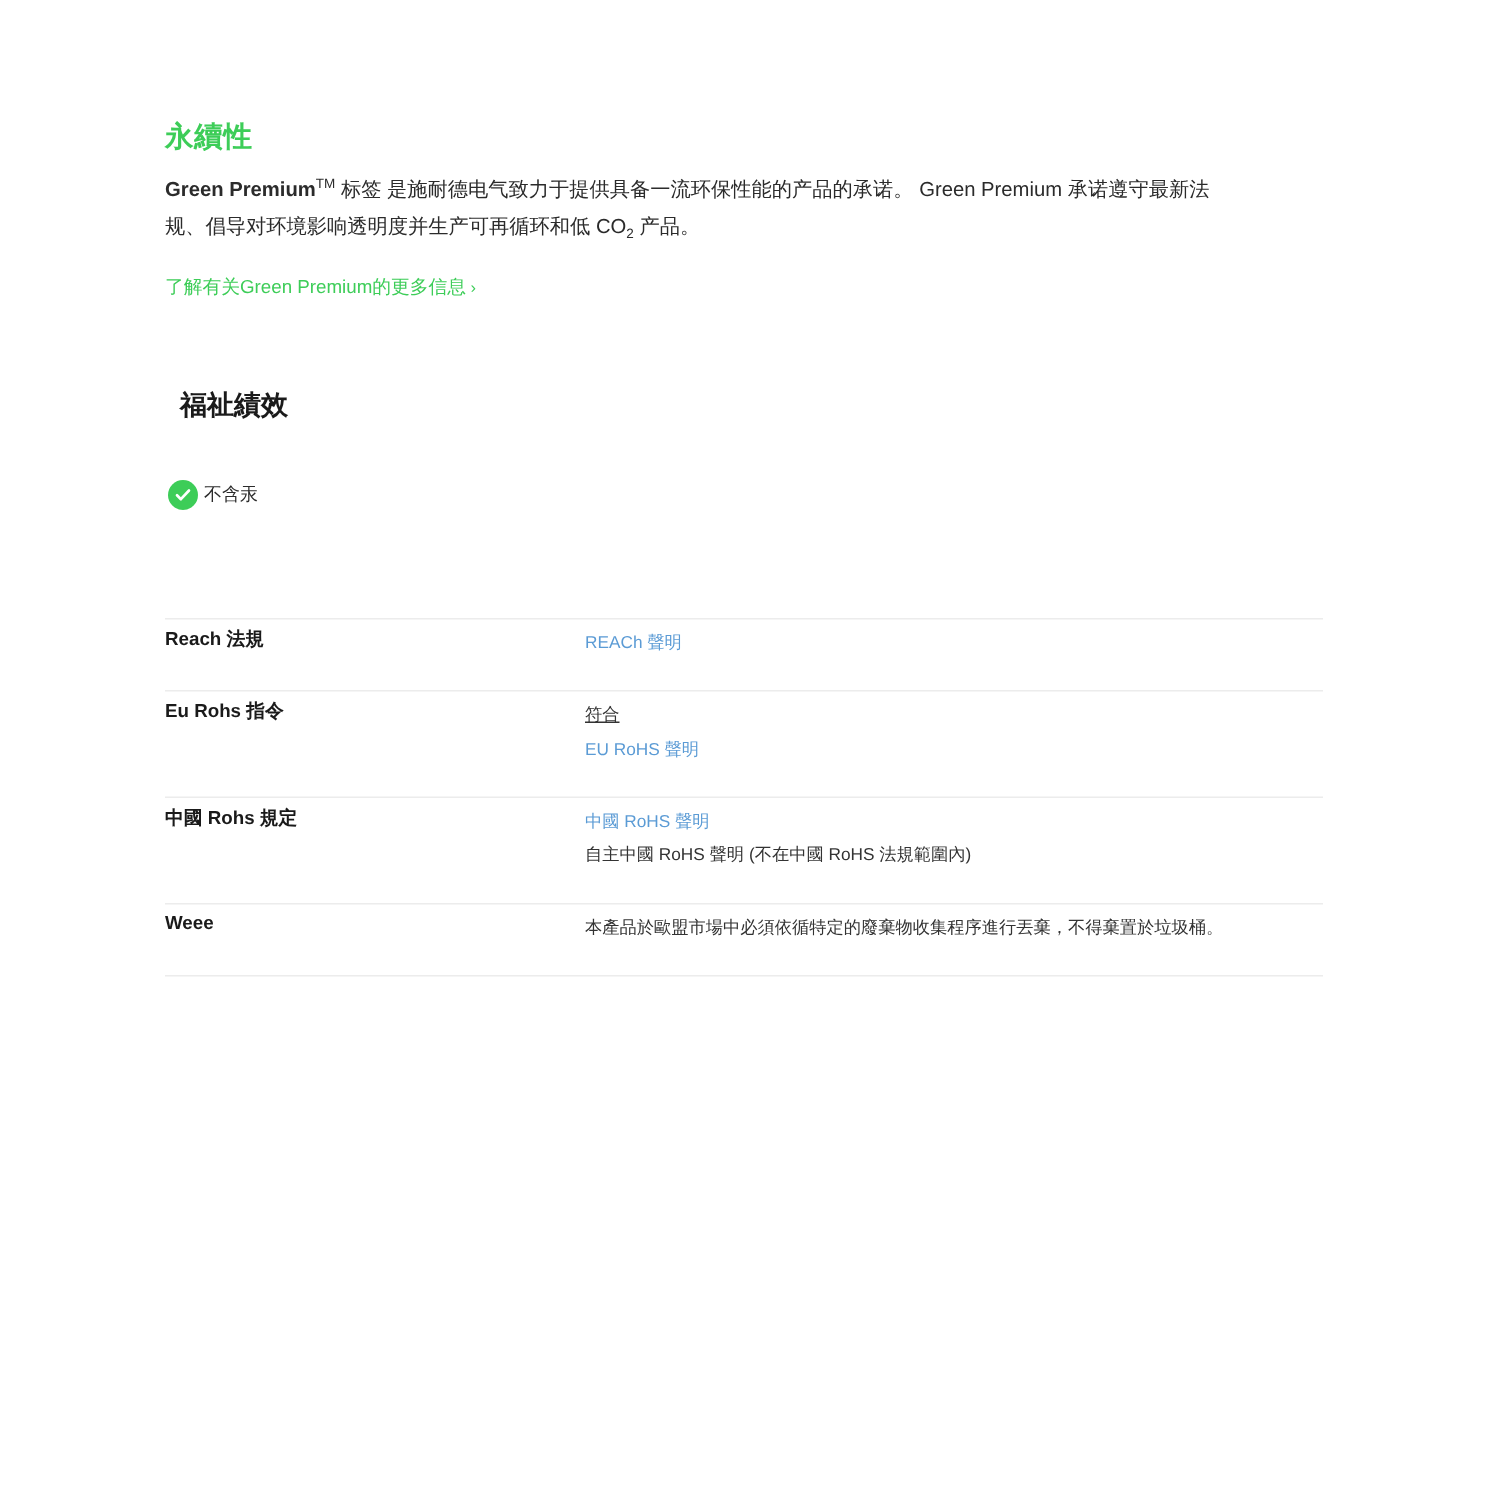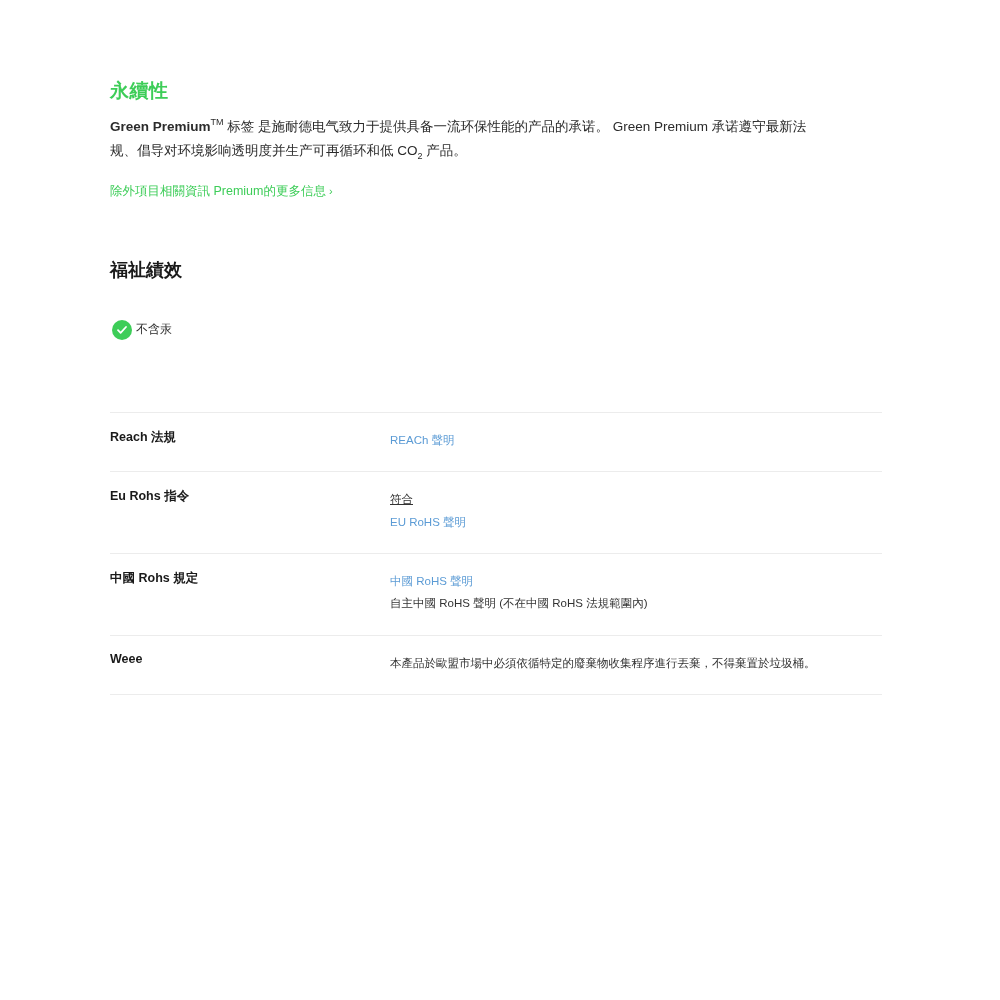--- a/index.html
+++ b/index.html
@@ -55,21 +55,21 @@
   .green-link .chev {
     font-size: 11px;
     margin-left: 3px;
   }
 
   
   .section-title-dark {
     font-size: 18px;
     font-weight: bold;
     color: #1a1a1a;
-    margin: 58px 0 18px 0;
+    margin: 58px 0 18px 10px;
   }
 
   .check-row {
     display: flex;
     align-items: center;
     min-height: 52px;
     padding: 4px 0;
     border-bottom: 1px solid #f0f0f0;
   }
   .check-row.no-border { border-bottom: none; }
@@ -104,21 +104,21 @@
     border-collapse: collapse;
   }
   .reg-table tr {
     border-bottom: 1px solid #ececec;
   }
   .reg-table tr:first-child {
     border-top: 1px solid #ececec;
   }
   .reg-table td {
     vertical-align: top;
-    padding: 16px 0 20px 0;
+    padding: 5px 0 20px 0;
   }
   .reg-label {
     width: 280px;
     font-size: 12.5px;
     font-weight: bold;
     color: #1a1a1a;
     padding-left: 2px;
   }
   .reg-value {
     font-size: 11.5px;
@@ -146,21 +146,21 @@
 
 <div class="page">
   <div class="content">
 
     <h2 class="section-title-green">永續性</h2>
 
     <p class="intro-paragraph">
       <b>Green Premium</b><sup>TM</sup><span> 标签 是施耐德电气致力于提供具备一流环保性能的产品的承诺。 Green Premium 承诺遵守最新法规、倡导对环境影响透明度并生产可再循环和低 CO</span><sub>2</sub><span> 产品。</span>
     </p>
 
-    <a class="green-link" href="#"><span>除外項目相關資訊 Premium的更多信息</span><span class="chev">›</span></a>
+    <a class="green-link" href="#"><span>了解有关Green Premium的更多信息</span><span class="chev">›</span></a>
 
     <h3 class="section-title-dark">福祉績效</h3>
 
     <div class="check-row no-border">
       <span class="check-icon">
         <svg width="12" height="12" viewBox="0 0 12 12" aria-hidden="true">
             <path d="M2 6.2 L4.6 8.8 L10 3" fill="none" stroke="#ffffff" stroke-width="1.8" stroke-linecap="round" stroke-linejoin="round"></path>
           </svg>
       </span>
       <span class="check-label">不含汞</span>

